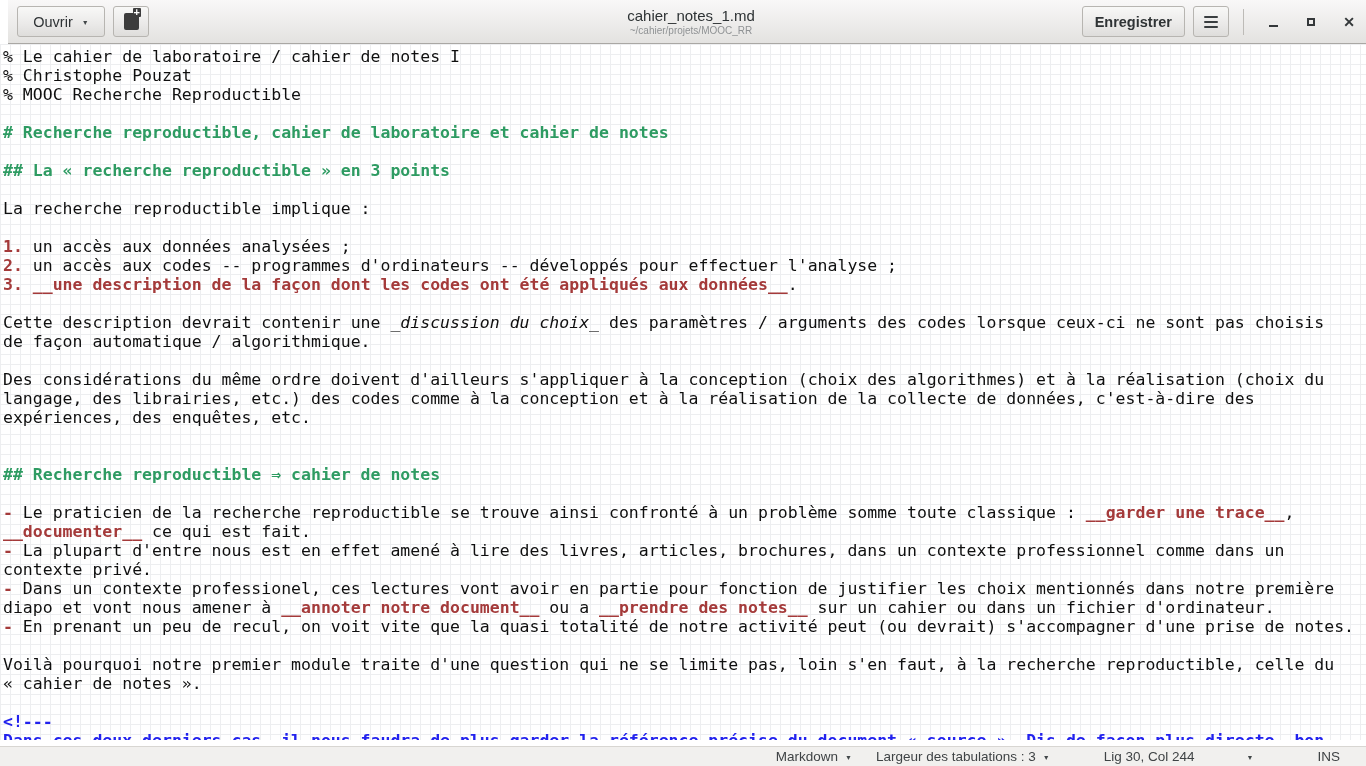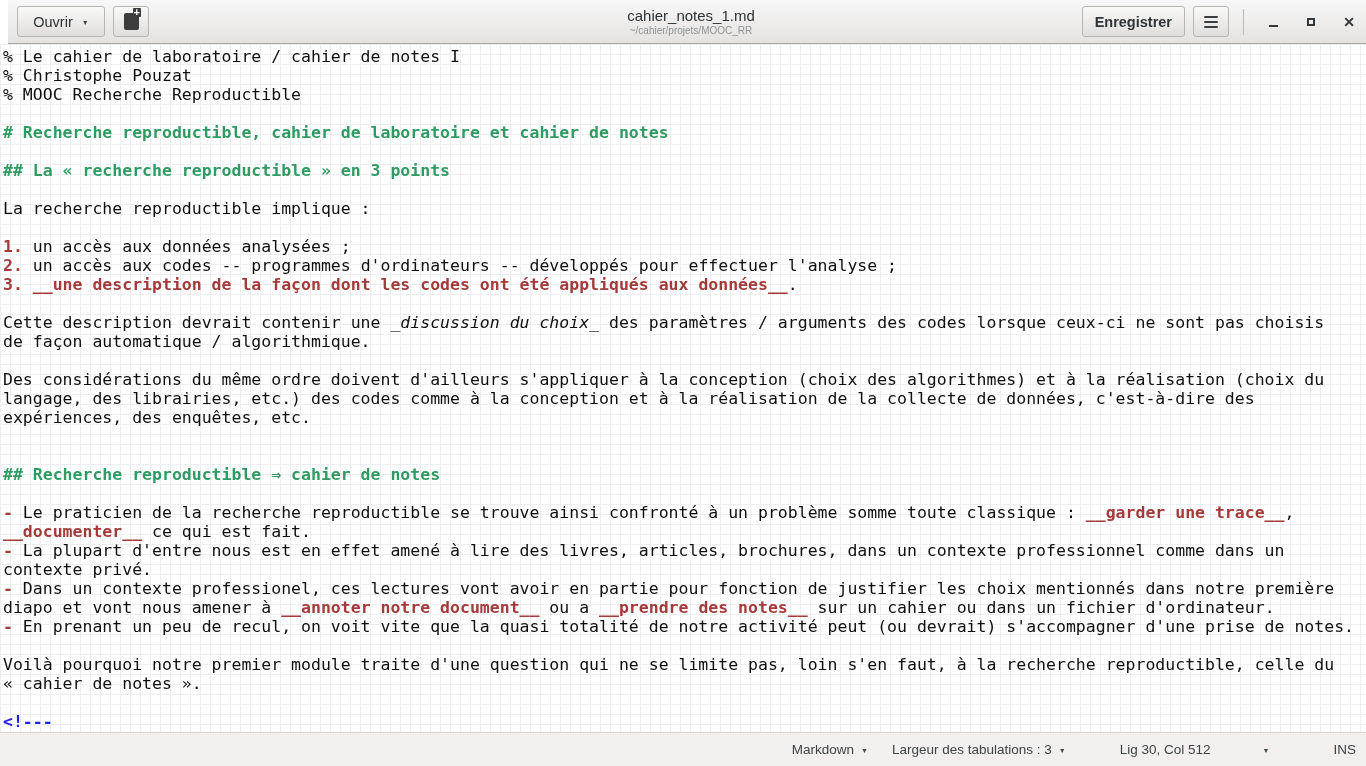--- a/index.html
+++ b/index.html
@@ -46,23 +46,23 @@
     font-size:16.5px;line-height:19px;color:#0f0f0f;
     padding:3px 0 0 3px;white-space:pre;overflow:hidden;cursor:text;}
   .line{height:19px;}
   .run-p{color:#0f0f0f;}
   .run-h{color:var(--heading,#2E9B62);font-weight:bold;}
   .run-r{color:var(--strong,#A43A3A);font-weight:bold;}
   .run-i{color:#0f0f0f;font-style:italic;}
   .run-b{color:var(--comment,#2222EE);font-weight:bold;}
 
   
-  .statusbar{position:absolute;left:0;bottom:0;width:1366px;height:34px;
+  .statusbar{position:absolute;left:0;bottom:0;width:1366px;height:20px;
     background:#f1f0ee;border-top:1px solid #d8d6d2;display:flex;align-items:center;
-    justify-content:flex-end;font-size:13.5px;color:#3f4345;}
+    justify-content:flex-end;font-size:13.5px;color:#3f4345;padding-right:16px;}
   .sb-item{display:flex;align-items:center;gap:7px;padding:2px 6px;cursor:default;}
   .sb-caret{font-size:7px;color:#43484a;transform:translateY(1px);}
   .sb-lang{margin-right:12px;}
   .sb-tab{margin-right:42px;}
   .sb-pos .gap{display:inline-block;width:38px;}
   .sb-pos{margin-right:58px;}
   .sb-ins{margin-right:10px;}
 </style>
 </head>
 <body>
@@ -110,18 +110,18 @@
 <div class="statusbar">
   <div class="sb-item sb-lang">
     <span>Markdown</span>
     <span class="sb-caret">▼</span>
   </div>
   <div class="sb-item sb-tab">
     <span>Largeur des tabulations : 3</span>
     <span class="sb-caret">▼</span>
   </div>
   <div class="sb-item sb-pos">
-    <span>Lig 30, Col 512</span>
+    <span>Lig 30, Col 244</span>
     <span class="gap"></span>
     <span class="sb-caret">▼</span>
   </div>
   <div class="sb-ins">INS</div>
 </div>
 
 </body></html>

